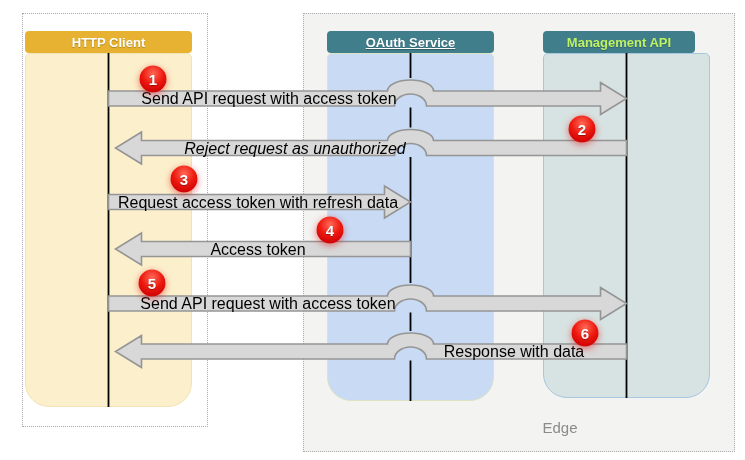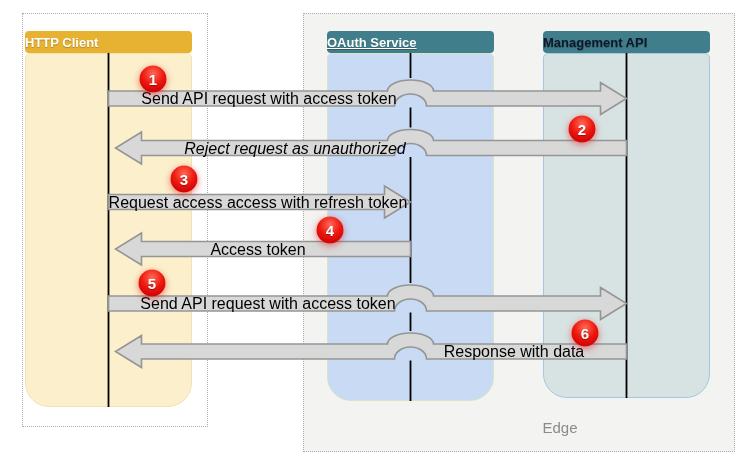--- a/index.html
+++ b/index.html
@@ -2,21 +2,21 @@
 <html><head>
 <meta charset="utf-8">
 <style>
   html,body{margin:0;padding:0;background:#ffffff;font-family:"Liberation Sans",sans-serif;}
   .canvas{position:relative;width:745px;height:460px;background:#fff;overflow:hidden;}
   .region{position:absolute;box-sizing:border-box;border:1px dotted #a8a8a8;}
   .region-right{background:#f3f3f1;}
   .region-left{background:transparent;}
   .lane{position:absolute;box-sizing:border-box;border-radius:5px 5px 24px 24px;}
   .actor-header{position:absolute;box-sizing:border-box;border-radius:4px;
-      display:flex;align-items:center;
+      display:flex;align-items:center;justify-content:center;
       color:#fff;font-weight:bold;font-size:13px;
       text-shadow:0 1px 1px rgba(0,0,0,0.25);}
   #arrows{position:absolute;left:0;top:0;}
   .msg-label{position:absolute;transform:translate(-50%,-50%);white-space:nowrap;
       font-size:16px;color:#000;}
   .badge{position:absolute;width:27px;height:27px;border-radius:50%;
       transform:translate(-50%,-50%);
       background:radial-gradient(circle at 50% 30%, #ff6a58 0%, #ee1a10 45%, #d60707 72%, #bf0000 100%);
       box-shadow:0 2px 7px rgba(222,20,20,0.55);
       display:flex;align-items:center;justify-content:center;
@@ -32,39 +32,39 @@
   <div id="lanes-layer">
       <div class="lane" style="left: 25px; top: 53px; width: 167px; height: 354px; background: rgb(252, 240, 204); border: 1px solid rgb(242, 226, 180);"></div>
       <div class="actor-header" style="left: 25px; top: 31px; width: 167px; height: 22px; background: rgb(231, 178, 49); color: rgb(255, 255, 255);">
         <span>HTTP Client</span>
       </div>
       <div class="lane" style="left: 327px; top: 53px; width: 167px; height: 348px; background: rgb(200, 218, 244); border: 1px solid rgb(218, 228, 196);"></div>
       <div class="actor-header" style="left: 327px; top: 31px; width: 167px; height: 22px; background: rgb(63, 126, 138); color: rgb(255, 255, 255); text-decoration: underline;">
         <span>OAuth Service</span>
       </div>
       <div class="lane" style="left: 543px; top: 53px; width: 167px; height: 345px; background: rgb(215, 227, 226); border: 1px solid rgb(166, 199, 224);"></div>
-      <div class="actor-header" style="left: 543px; top: 31px; width: 167px; height: 22px; background: rgb(63, 126, 138); color: #0f172a;">
+      <div class="actor-header" style="left: 543px; top: 31px; width: 152px; height: 22px; background: rgb(63, 126, 138); color: #bef264;">
         <span>Management API</span>
       </div>
     </div>
   <svg id="arrows" width="745" height="460" viewBox="0 0 745 460">
       <path d="M 108.5 53 L 108.5 407 " stroke="#000000" stroke-width="1.8" fill="none"></path>
       <path d="M 410.5 53 L 410.5 78 M 410.5 107.5 L 410.5 127.5 M 410.5 157 L 410.5 283 M 410.5 312.5 L 410.5 331 M 410.5 360.5 L 410.5 401 " stroke="#000000" stroke-width="1.8" fill="none"></path>
       <path d="M 626.5 53 L 626.5 398 " stroke="#000000" stroke-width="1.8" fill="none"></path>
       <path d="M 108.5 91 L 387.5 91 A 23 11 0 0 1 433.5 91 L 600.5 91 L 600.5 82.5 L 626.5 98.5 L 600.5 114.5 L 600.5 106 L 426.5 106 A 16 12 0 0 0 394.5 106 L 108.5 106 Z" fill="#D8D8D8" stroke="#959595" stroke-width="1.6"></path>
       <path d="M 626.5 140.5 L 433.5 140.5 A 23 11 0 0 0 387.5 140.5 L 141.5 140.5 L 141.5 132 L 115.5 148 L 141.5 164 L 141.5 155.5 L 394.5 155.5 A 16 12 0 0 1 426.5 155.5 L 626.5 155.5 Z" fill="#D8D8D8" stroke="#959595" stroke-width="1.6"></path>
       <path d="M 108.5 194.5 L 384.5 194.5 L 384.5 186 L 410.5 202 L 384.5 218 L 384.5 209.5 L 108.5 209.5 Z" fill="#D8D8D8" stroke="#959595" stroke-width="1.6"></path>
       <path d="M 410.5 241.5 L 141.5 241.5 L 141.5 233 L 115.5 249 L 141.5 265 L 141.5 256.5 L 410.5 256.5 Z" fill="#D8D8D8" stroke="#959595" stroke-width="1.6"></path>
       <path d="M 108.5 296 L 387.5 296 A 23 11 0 0 1 433.5 296 L 600.5 296 L 600.5 287.5 L 626.5 303.5 L 600.5 319.5 L 600.5 311 L 426.5 311 A 16 12 0 0 0 394.5 311 L 108.5 311 Z" fill="#D8D8D8" stroke="#959595" stroke-width="1.6"></path>
       <path d="M 626.5 344 L 433.5 344 A 23 11 0 0 0 387.5 344 L 141.5 344 L 141.5 335.5 L 115.5 351.5 L 141.5 367.5 L 141.5 359 L 394.5 359 A 16 12 0 0 1 426.5 359 L 626.5 359 Z" fill="#D8D8D8" stroke="#959595" stroke-width="1.6"></path>
     </svg>
   <div id="labels-layer">
       <div class="msg-label" style="left: 269px; top: 99px; color: rgb(0, 0, 0);">Send API request with access token</div>
       <div class="msg-label" style="left: 295px; top: 148.5px; color: rgb(0, 0, 0); font-style: italic;">Reject request as unauthorized</div>
-      <div class="msg-label" style="left: 258px; top: 202.5px; color: rgb(0, 0, 0);">Request access access with refresh token</div>
+      <div class="msg-label" style="left: 258px; top: 202.5px; color: rgb(0, 0, 0);">Request access token with refresh data</div>
       <div class="msg-label" style="left: 258px; top: 249.5px; color: rgb(0, 0, 0);">Access token</div>
       <div class="msg-label" style="left: 268px; top: 304px; color: rgb(0, 0, 0);">Send API request with access token</div>
       <div class="msg-label" style="left: 514px; top: 352px; color: rgb(0, 0, 0);">Response with data</div>
     </div>
   <div id="badges-layer">
       <div class="badge" style="left: 153px; top: 79px;">1</div>
       <div class="badge" style="left: 582px; top: 129px;">2</div>
       <div class="badge" style="left: 184px; top: 179px;">3</div>
       <div class="badge" style="left: 330px; top: 230px;">4</div>
       <div class="badge" style="left: 152px; top: 283px;">5</div>

